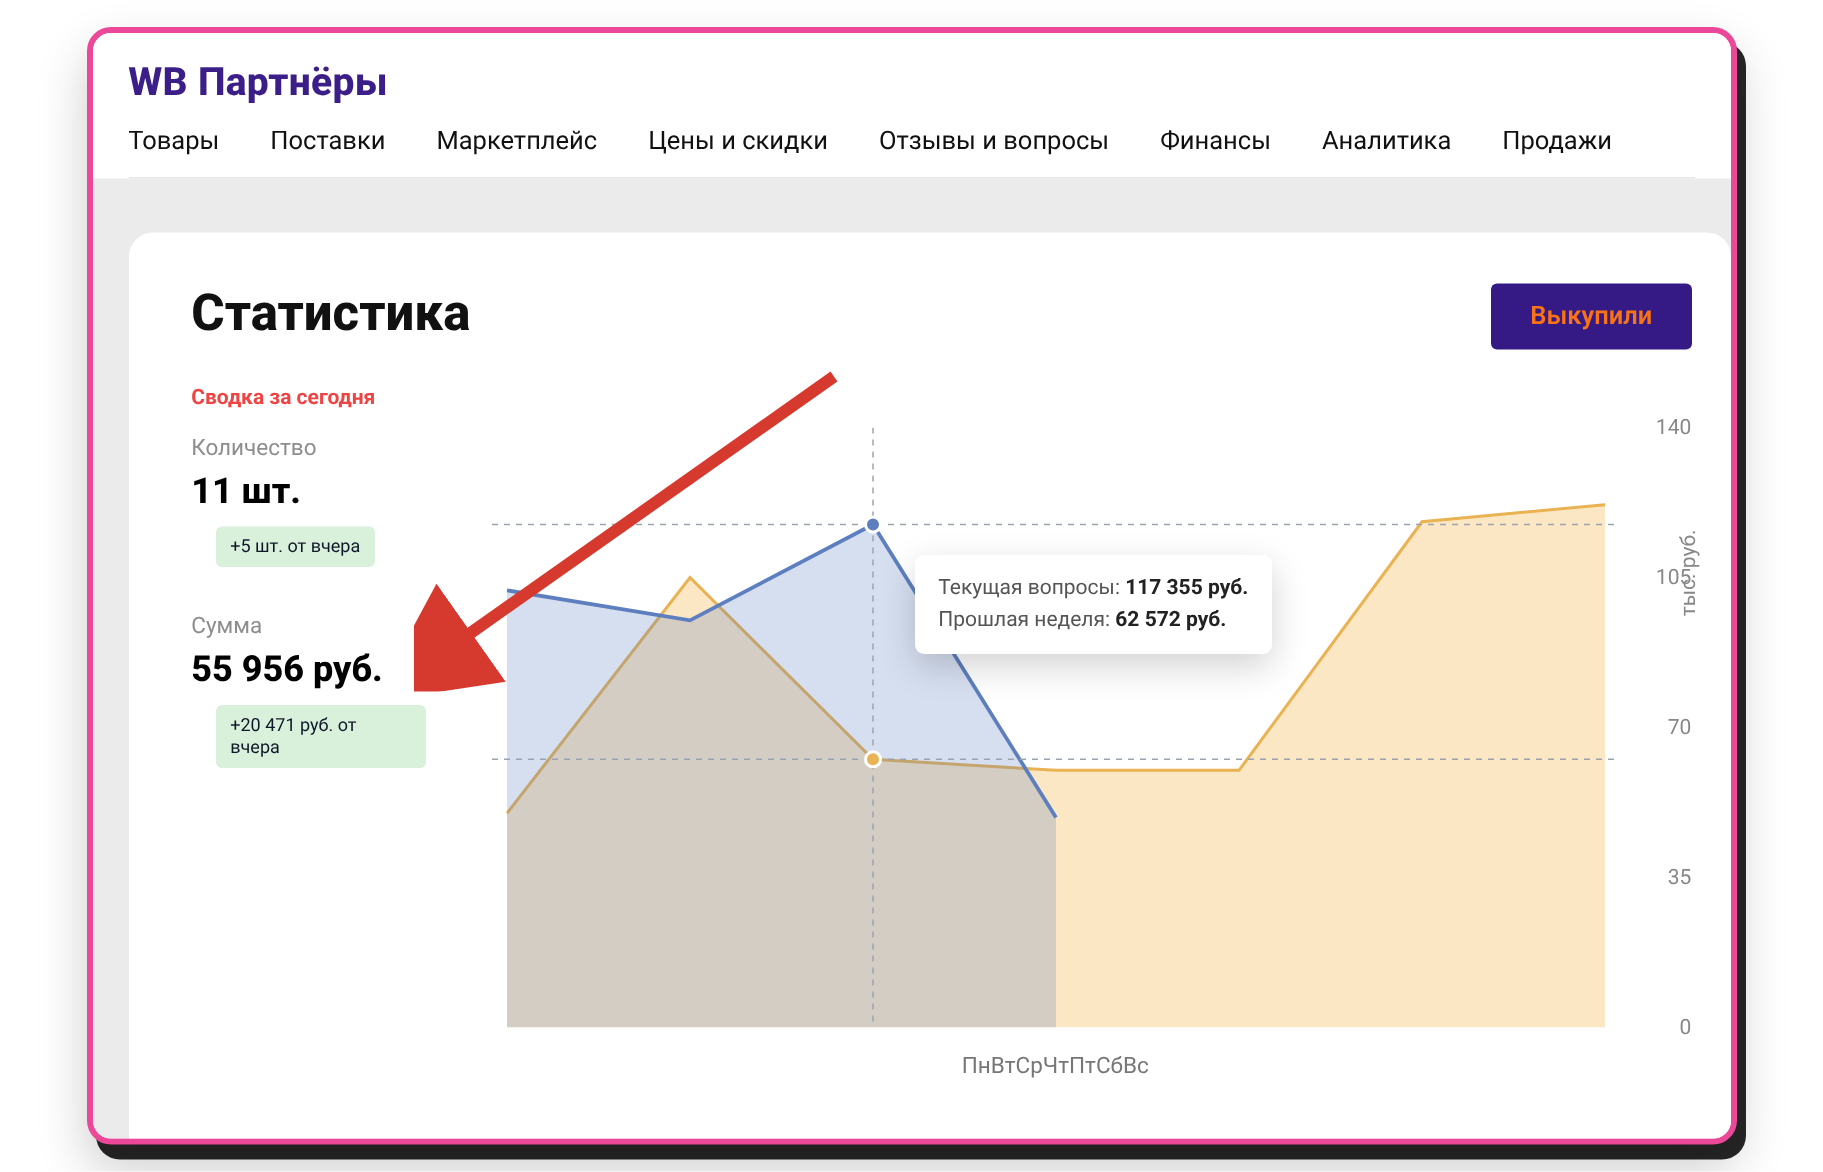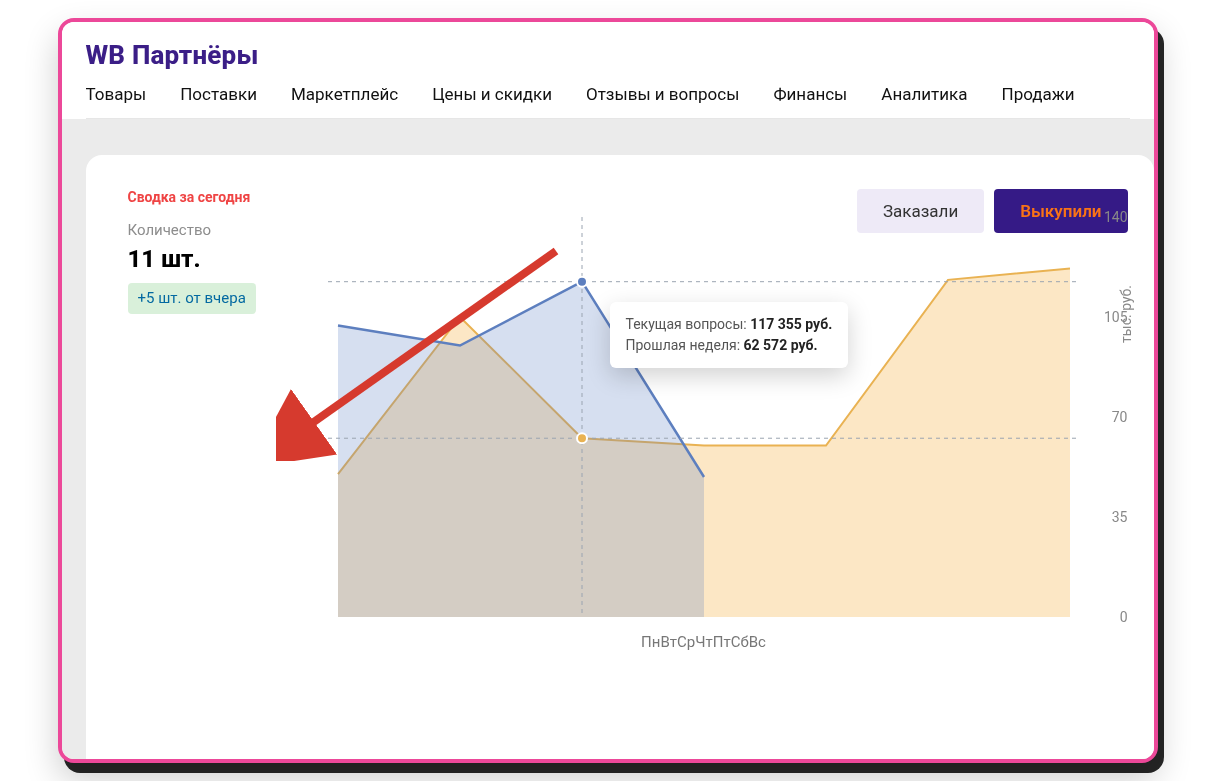--- a/index.html
+++ b/index.html
@@ -76,23 +76,24 @@
   }
 
   .left-col { width: 200px; flex: 0 0 200px; }
   .right-col { flex: 1; position: relative; padding-right: 26px; }
 
   
   .summary-title { font-weight: 700; font-size: 14px; color: #ef4444; margin-bottom: 16px; }
   .stat-label { color: #8d8d8d; font-size: 15px; margin-bottom: 6px; }
   .stat-value { font-weight: 800; font-size: 24px; color: #000; margin-bottom: 10px; }
   .delta-badge {
-    background: #d9f0da; color: #0369a1; font-size: 15px;
+    background: #d9f0da; color: #0f172a; font-size: 12px;
     padding: 6px 10px; border-radius: 4px; display: inline-block;
     line-height: 1.25;
+    margin-left: 16px;
   }
   .stat-block + .stat-block { margin-top: 30px; }
   .delta-badge.wide { display:block; max-width: 140px; }
 
   
   .toggle {
     position: absolute;
     top: 34px; right: 26px;
     display: flex;
     gap: 10px;
@@ -155,36 +156,41 @@
       <span class="nav-item">Цены и скидки</span>
       <span class="nav-item">Отзывы и вопросы</span>
       <span class="nav-item">Финансы</span>
       <span class="nav-item">Аналитика</span>
       <span class="nav-item">Продажи</span>
     </div>
   </div>
 
   <div class="page-bg">
     <div class="card">
+      <div class="card-title">Статистика</div>
 
       <div class="toggle">
-        <button class="secondary">Заказали</button>
         <button class="primary">Выкупили</button>
       </div>
 
       <div class="card-inner">
         <div class="left-col">
           <div class="summary-title">Сводка за сегодня</div>
 
           <div class="stat-block">
             <div class="stat-label">Количество</div>
             <div class="stat-value">11 шт.</div>
             <span class="delta-badge">+5 шт. от вчера</span>
           </div>
 
+          <div class="stat-block">
+            <div class="stat-label">Сумма</div>
+            <div class="stat-value">55 956 руб.</div>
+            <span class="delta-badge wide">+20 471 руб. от вчера</span>
+          </div>
         </div>
 
         <div class="right-col">
           <div class="chart-wrap">
             <span class="y-axis-label">тыс. руб.</span>
             <svg id="chart-svg" width="752" height="400" viewBox="0 0 752 400">
                 <path d="M 10 257.1428571428571 L 132 100 L 254 221.22285714285715 L 376 228.57142857142858 L 498 228.57142857142858 L 620 62.85714285714283 L 742 51.428571428571445 L 742 400 L 10 400 Z" fill="rgba(245,185,90,.35)" stroke="none"></path>
                 <path d="M 10 257.1428571428571 L 132 100 L 254 221.22285714285715 L 376 228.57142857142858 L 498 228.57142857142858 L 620 62.85714285714283 L 742 51.428571428571445" fill="none" stroke="#e9b252" stroke-width="2"></path>
                 <path d="M 10 108.57142857142861 L 132 128.57142857142856 L 254 64.69999999999999 L 376 260 L 376 400 L 10 400 Z" fill="rgba(93,128,196,.25)" stroke="none"></path>
                 <path d="M 10 108.57142857142861 L 132 128.57142857142856 L 254 64.69999999999999 L 376 260" fill="none" stroke="#5d7fbf" stroke-width="2.5"></path>

